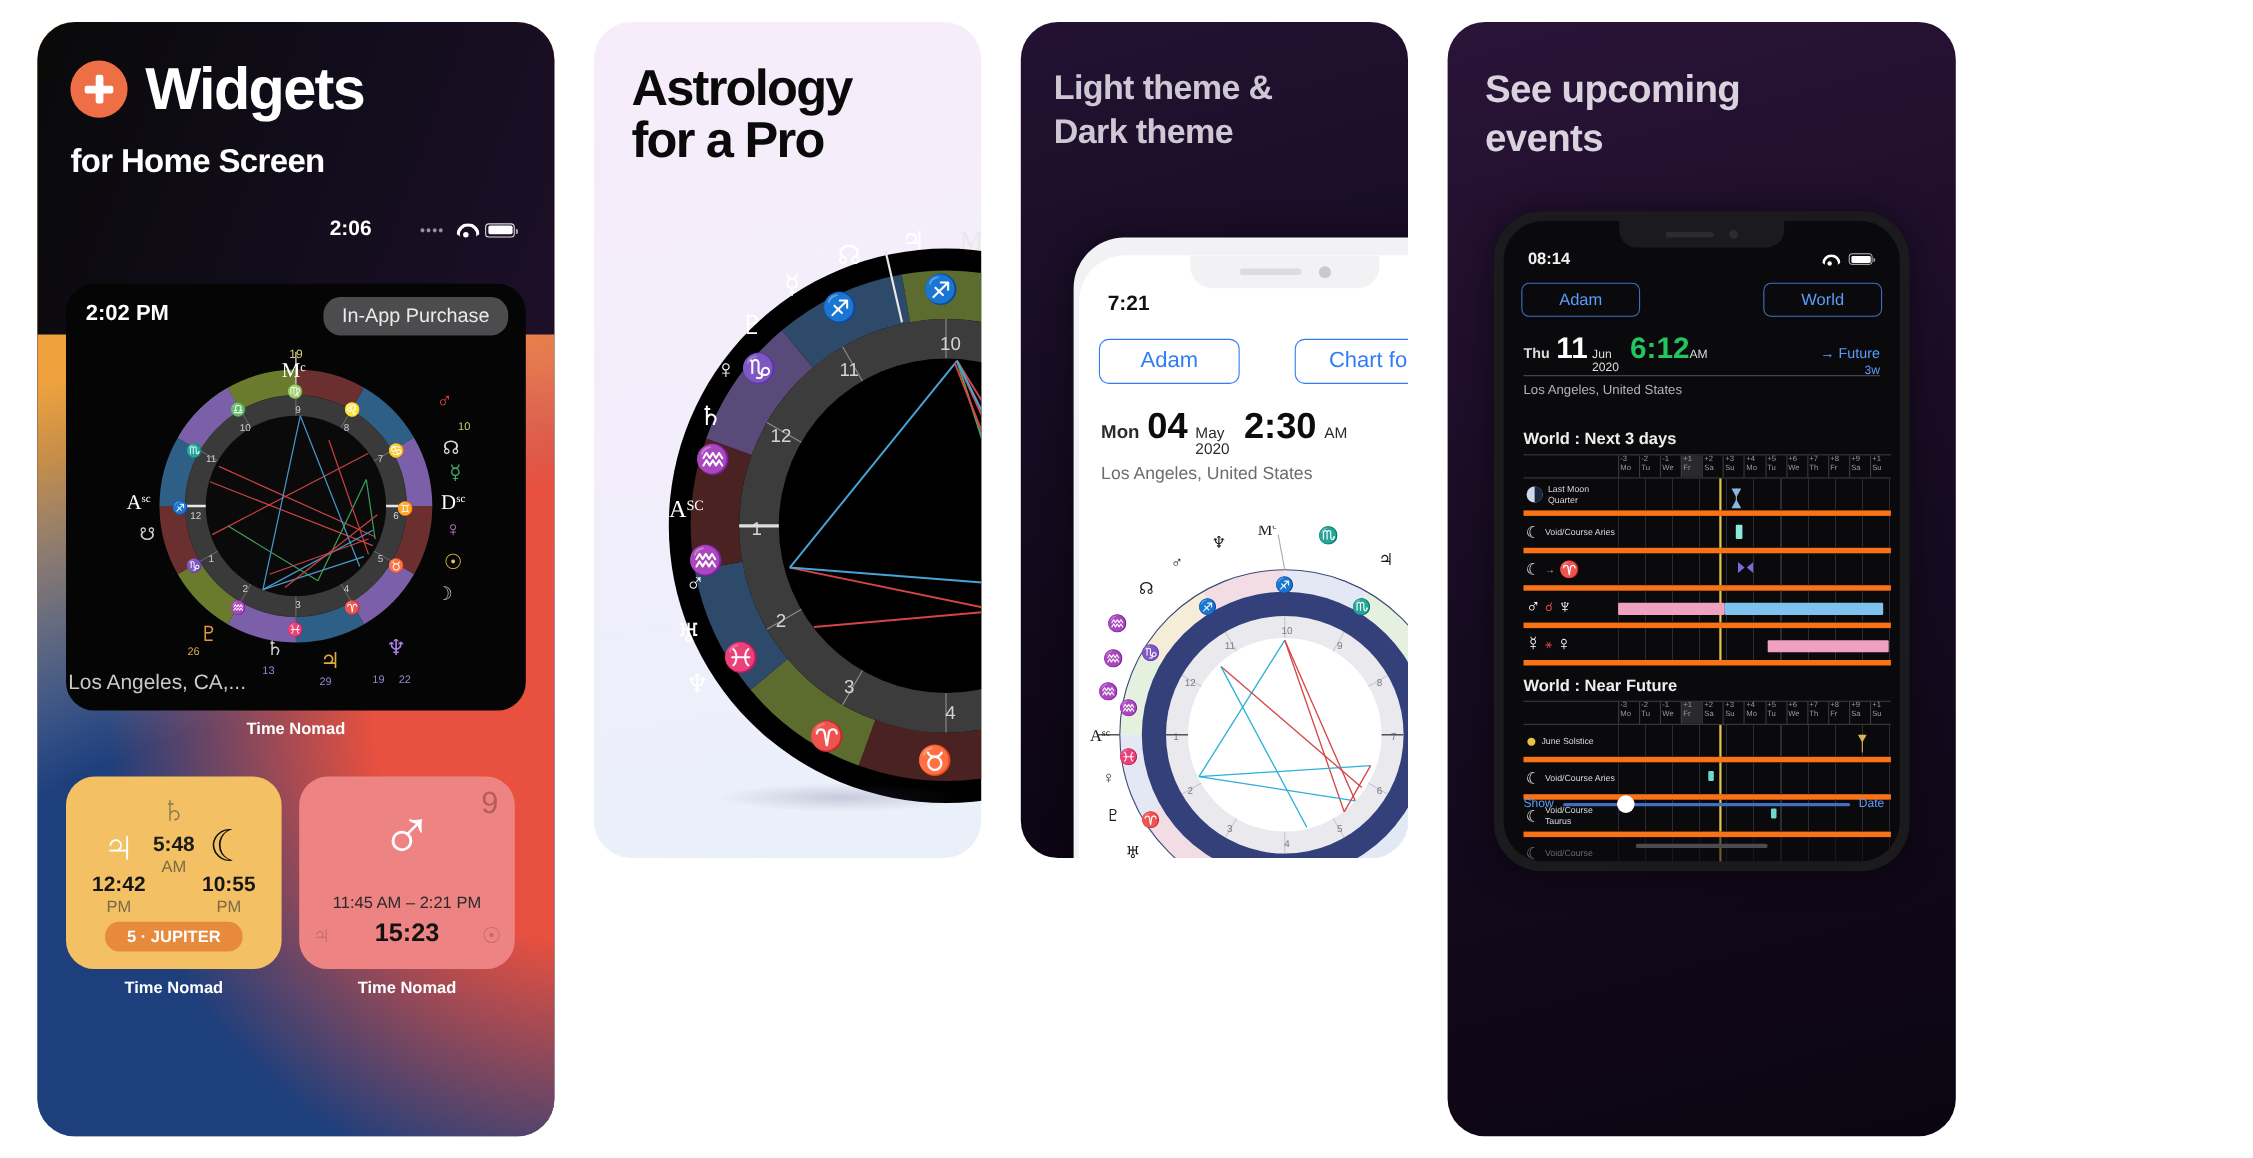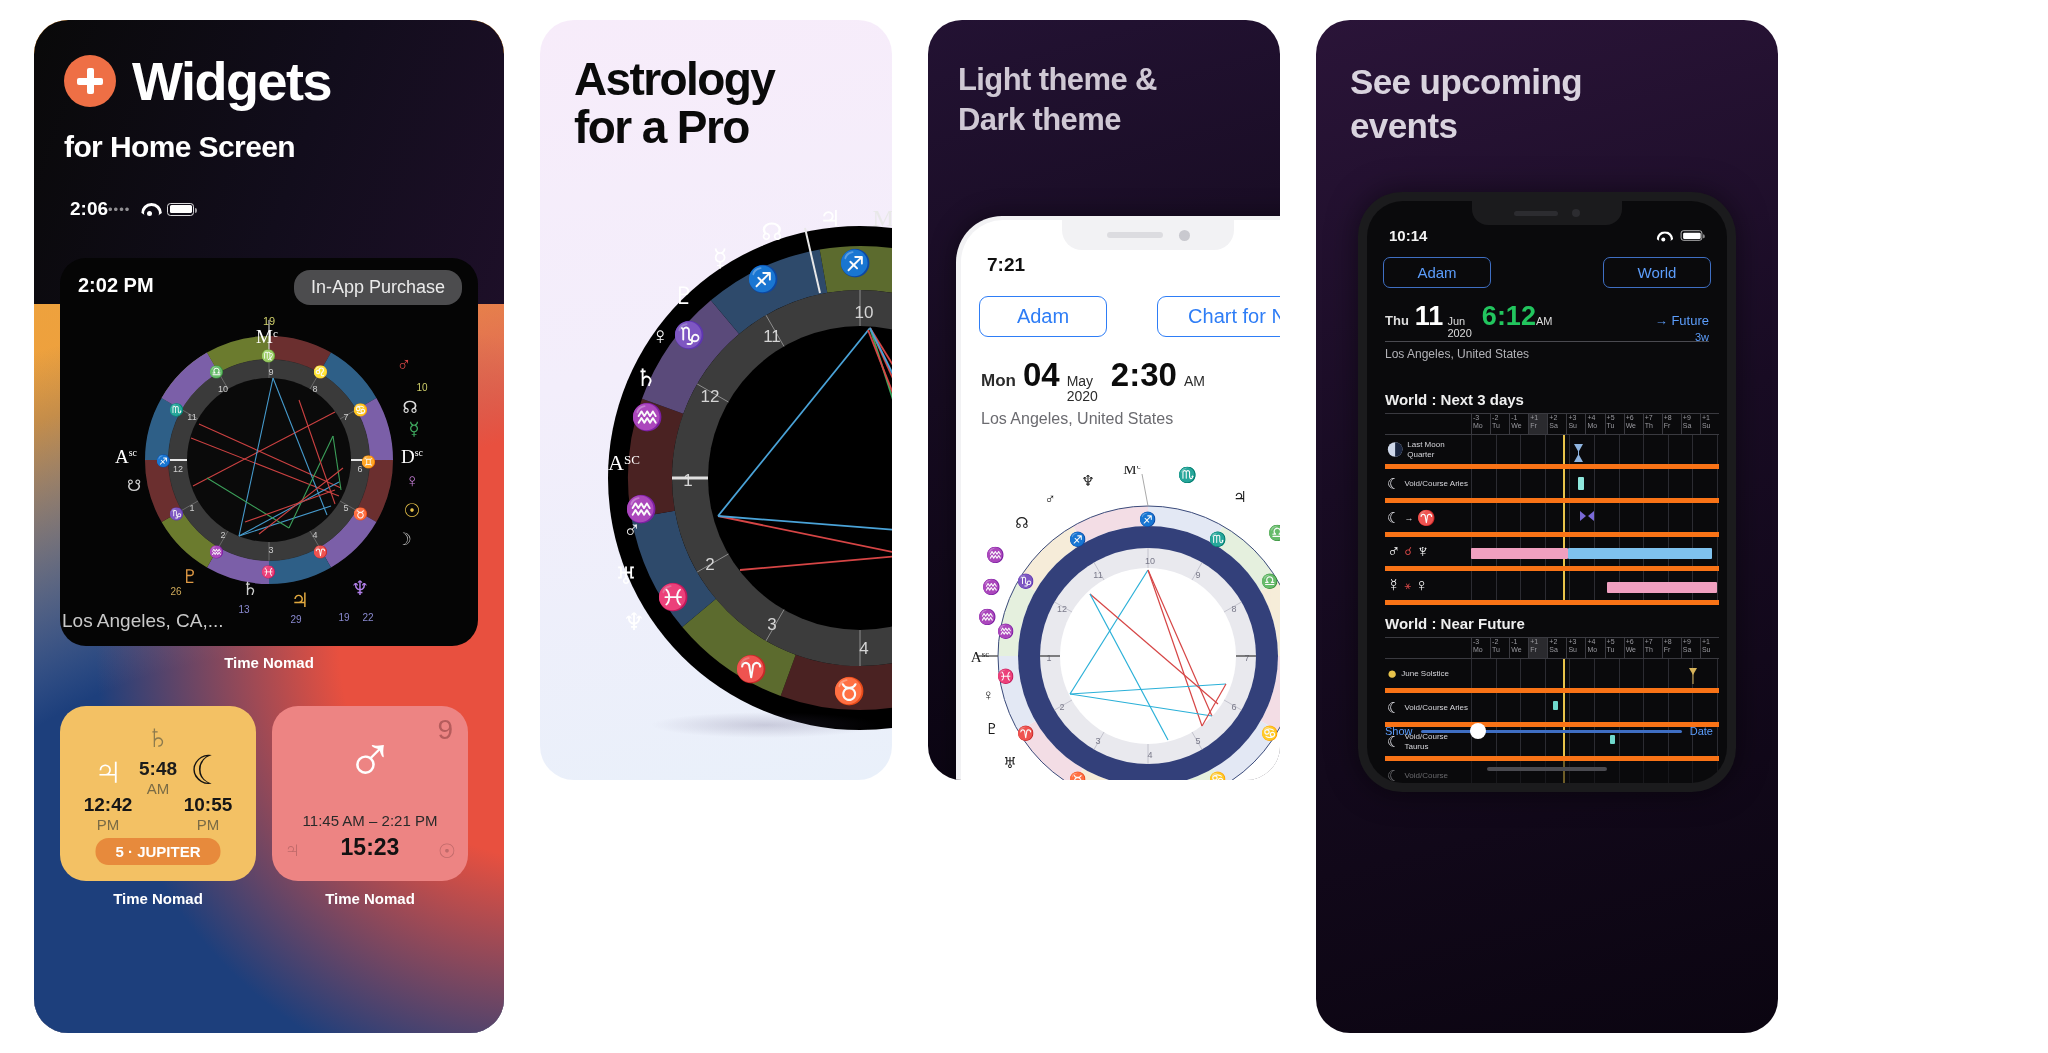--- a/index.html
+++ b/index.html
@@ -34,21 +34,21 @@
   .p1-sub { color:#fff; font-size:30px; font-weight:bold; margin-top:22px; letter-spacing:-0.6px; }
 
   .p1-wall {
     position:absolute; left:0; top:0; width:100%; height:100%;
     background:
       radial-gradient(circle at 110% 62%, #e8503f 0%, #e8503f 26%, transparent 56%),
       radial-gradient(circle at 55% 110%, #1d3f7c 0%, #1d3f7c 42%, transparent 72%),
       linear-gradient(160deg,#f0a53b 0%,#eda03e 34%,#b8b9cc 60%,#a9b4c9 100%);
   }
   .statusbar { position:absolute; top:178px; left:0; width:100%; padding:0 36px;
-    display:flex; justify-content:flex-start; align-items:center; z-index:7; }
+    display:flex; justify-content:flex-end; align-items:center; z-index:7;gap:44px; }
   .sb-time { color:#fff; font-size:19px; font-weight:bold; }
   .sb-right { display:flex; align-items:center; gap:9px; }
   .sb-dots { color:rgba(255,255,255,.55); font-size:13px; letter-spacing:1px; }
   .wifi { width:19px; height:14px; position:relative; }
   .wifi:before {
     content:""; position:absolute; left:2px; top:1px; width:15px; height:15px;
     border:3px solid #fff; border-radius:50%;
     clip-path:polygon(0 0,100% 0,100% 46%,50% 80%,0 46%);
   }
   .wifi:after { content:""; position:absolute; left:7.5px; top:9px; width:5px; height:5px;
@@ -107,22 +107,22 @@
     line-height:1.04; letter-spacing:-1.6px; }
   .p2-wheel { position:absolute; left:60px; top:190px; }
   .p2-shadow { position:absolute; left:110px; bottom:42px; width:230px; height:26px;
     background:radial-gradient(ellipse at center, rgba(80,70,110,.22) 0%, rgba(80,70,110,0) 70%); }
 
   
   .p3 { width:352px; height:760px; background:linear-gradient(165deg,#231233 0%,#160b20 45%,#090410 100%); }
   .p3-title { padding:40px 30px 0 30px; color:#cfc8d4; font-size:31px; font-weight:bold;
     line-height:1.3; letter-spacing:-0.6px; }
   .p3-phone {
-    position:absolute; left:28px; top:196px; width:384px; height:600px;
-    background:#f2f2f4; border-radius:46px 46px 0 0; padding:4px 5px 0 5px;
+    position:absolute; left:48px; top:196px; width:384px; height:600px;
+    background:#f2f2f4; border-radius:46px 46px 0 0; padding:16px 5px 0 5px;
     box-shadow:0 0 26px rgba(0,0,0,.45);
   }
   .p3-screen { width:100%; height:100%; background:#fff; border-radius:42px 42px 0 0;
     overflow:hidden; position:relative; }
   .notch { position:absolute; left:50%; top:0; transform:translateX(-50%);
     width:172px; height:30px; background:#f2f2f4; border-radius:0 0 20px 20px;
     display:flex; align-items:center; justify-content:center; gap:16px; }
   .notch .speaker { width:56px; height:6px; background:#dcdce0; border-radius:3px; }
   .notch .cam { width:11px; height:11px; background:#c9c9cf; border-radius:50%; }
   .p3-sb { position:absolute; top:34px; left:0; width:100%; padding:0 26px;
@@ -651,21 +651,21 @@
       <div>events</div>
     </div>
 
     <div class="p4-phone">
       <div class="p4-screen">
         <div class="p4-notch">
           <span class="sp"></span>
           <span class="cm"></span>
         </div>
         <div class="p4-sb">
-          <span class="t">10:14</span>
+          <span class="t">08:14</span>
           <span class="icons">
             <span class="wifi" style="transform:scale(.8)"></span>
             <span class="batt" style="transform:scale(.8)"></span>
           </span>
         </div>
         <div class="p4-btns">
           <div class="obtn-d">Adam</div>
           <div class="obtn-d">World</div>
         </div>
 

